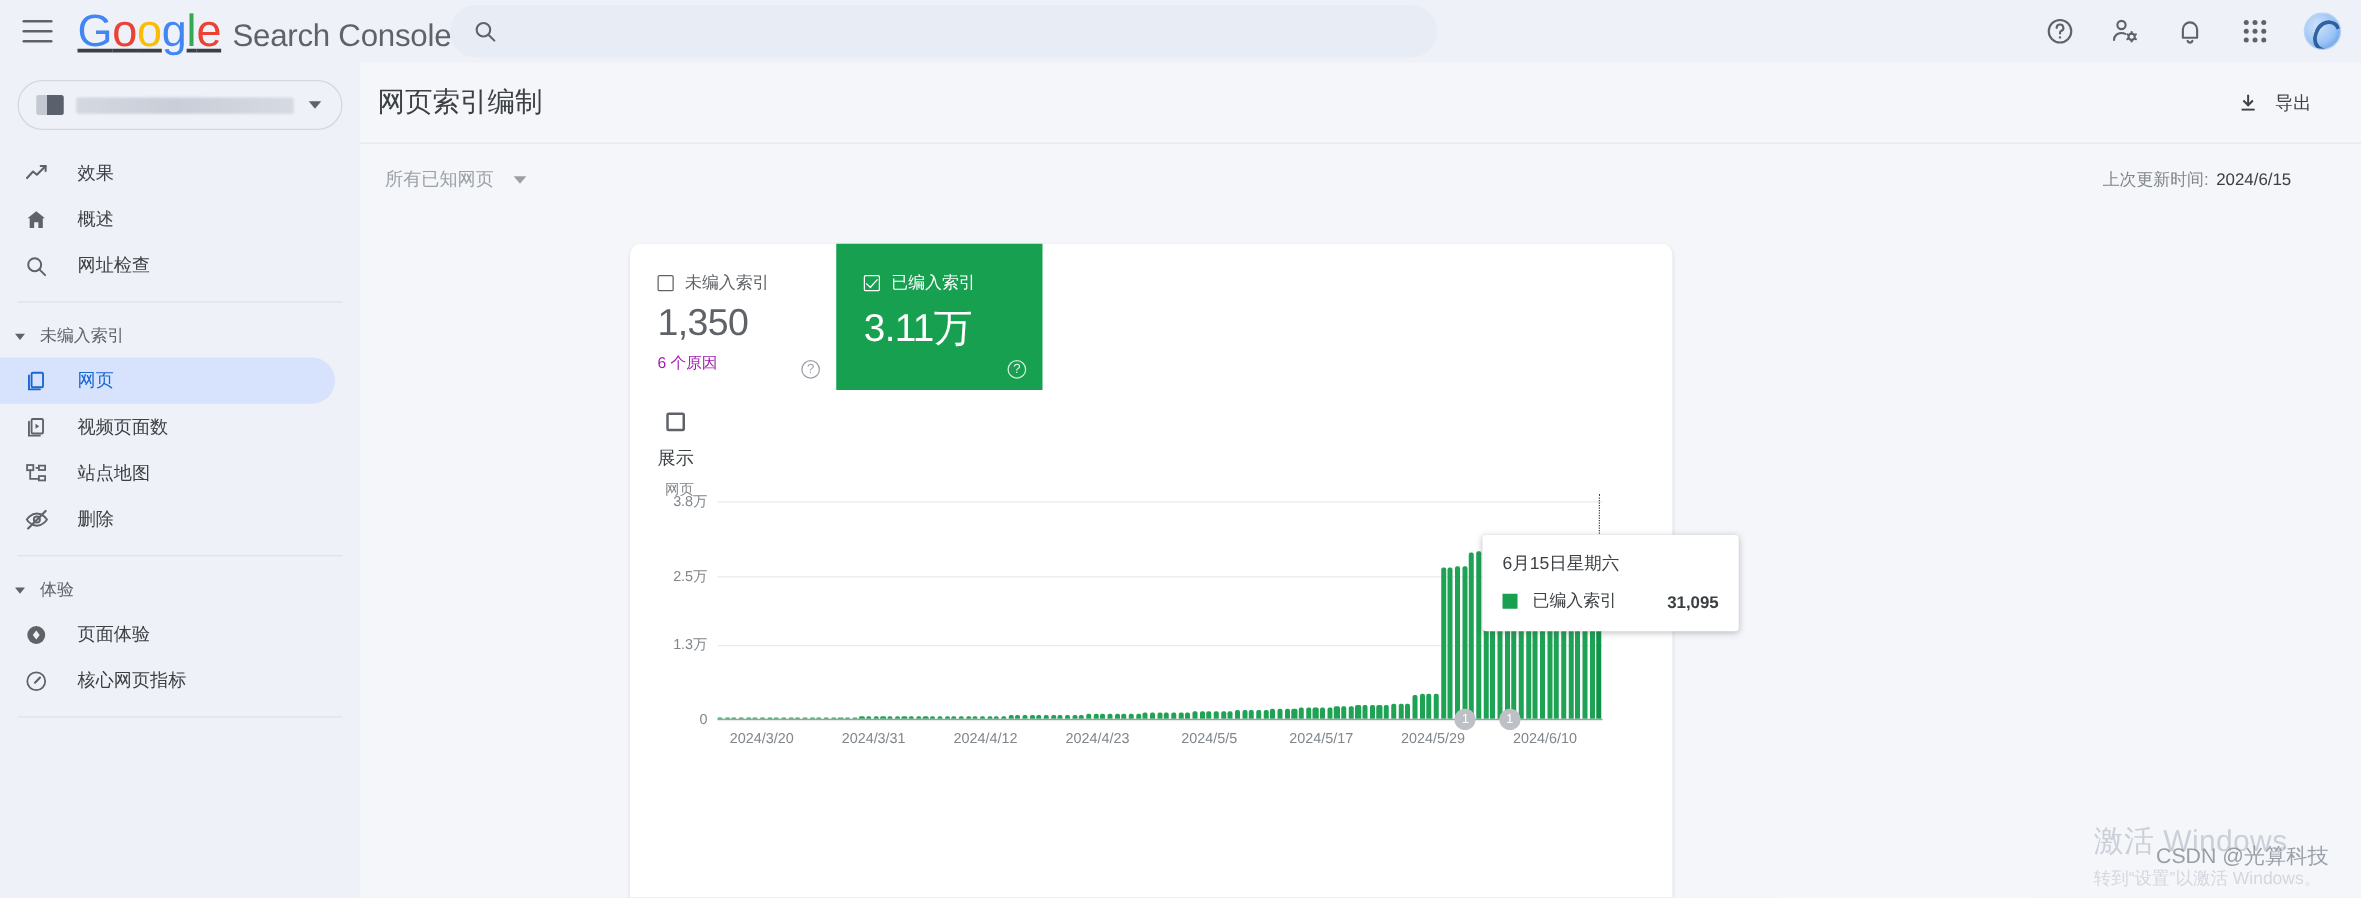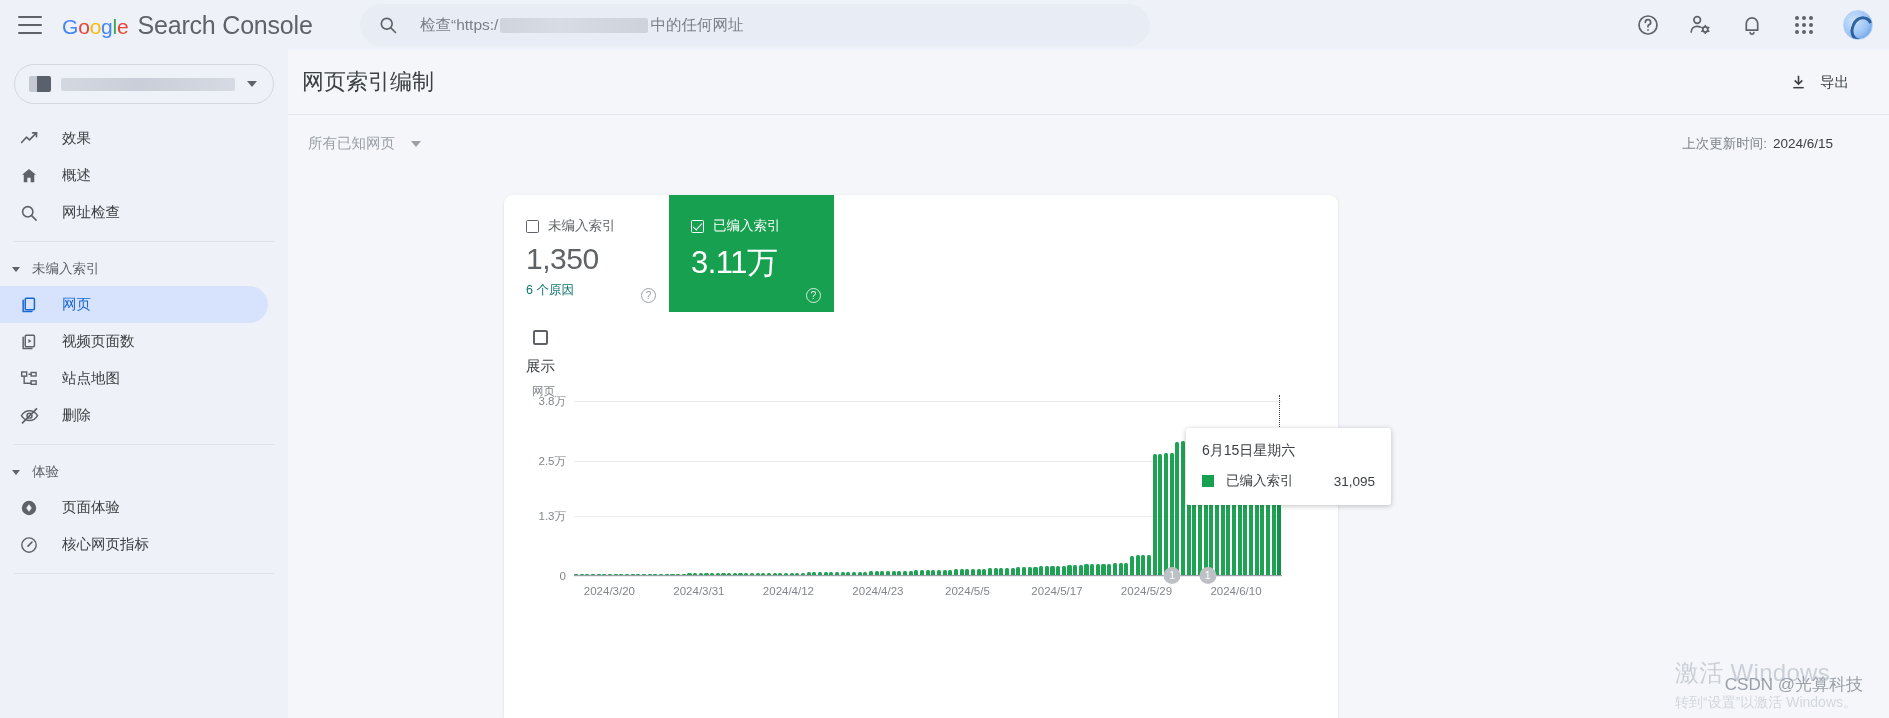--- a/index.html
+++ b/index.html
@@ -14,21 +14,21 @@
 
   
   .topbar {
     position: absolute; top:0; left:0; width:1889px; height:50px;
     background:#eef1f7; display:flex; align-items:center;
   }
   .hamburger { width:24px; height:18px; margin-left:18px; margin-right:20px; cursor:pointer;
     display:flex; flex-direction:column; justify-content:space-between; }
   .hamburger span { display:block; height:2.4px; background:#5f6368; border-radius:1px; }
   .brand { display:flex; align-items:baseline; font-size:26px; letter-spacing:-0.2px; }
-  .g-logo { font-size:21px; font-family:"Liberation Sans", sans-serif; }
+  .g-logo { font-size:36px; font-family:"Liberation Sans", sans-serif;text-decoration:underline; }
   .g-logo b { font-weight:400; }
   .g1{color:#4285F4;} .g2{color:#EA4335;} .g3{color:#FBBC05;} .g4{color:#4285F4;}
   .g5{color:#34A853;} .g6{color:#EA4335;}
   .brand-text { margin-left:9px; color:#5f6368; font-size:25px; font-weight:400; }
 
   .searchwrap {
     position:absolute; left:360px; top:4px; width:790px; height:42px;
     background:#e8ecf5; border-radius:22px; display:flex; align-items:center;
     padding:0 18px; cursor:text;
   }
@@ -110,21 +110,21 @@
   .metric { width:165px; padding:22px 18px 0 22px; position:relative; cursor:pointer; }
   .metric.green { background:#17a04f; color:#fff; border-radius:0; }
   .m-head { display:flex; align-items:center; gap:9px; font-size:13.5px; }
   .m-head.grey { color:#5f6368; }
   .chk { width:13px; height:13px; border:1.6px solid #5f6368; border-radius:1.5px; flex:none; }
   .chk.on { border-color:#fff; position:relative; }
   .chk.on::after{ content:""; position:absolute; left:3.4px; top:0.2px; width:4px; height:8px;
     border:solid #fff; border-width:0 1.7px 1.7px 0; transform:rotate(42deg); }
   .m-value { font-size:30px; font-weight:400; margin-top:7px; letter-spacing:-0.5px; color:#5f6368; }
   .metric.green .m-value { color:#fff; font-size:31px; }
-  .m-sub { font-size:12.5px; color:#0f766e; margin-top:6px; }
+  .m-sub { font-size:12.5px; color:#a21caf; margin-top:6px; }
   .q-mark { position:absolute; right:13px; bottom:9px; width:15px; height:15px; border-radius:50%;
     border:1.3px solid #9aa0a6; color:#9aa0a6; font-size:10.5px; line-height:13px; text-align:center; cursor:pointer; }
   .metric.green .q-mark { border-color:rgba(255,255,255,.8); color:rgba(255,255,255,.9); }
 
   .chart-area { position:relative; padding:18px 22px 0 22px; }
   .legend-row { display:flex; align-items:center; gap:12px; margin-bottom:8px; cursor:pointer; width:fit-content;flex-direction:column; }
   .legend-box { width:15px; height:15px; border:2px solid #5f6368; border-radius:2px; }
   .legend-label { font-size:14.5px; color:#3c4043; }
   .axis-unit { font-size:11.5px; color:#80868b; margin-left:6px; }
 
@@ -144,21 +144,21 @@
     transform:translateX(-50%); cursor:pointer; }
 
   .tooltip {
     position:absolute; left:898px; top:378px; width:205px;
     background:#fff; border-radius:3px; box-shadow:0 1px 5px rgba(60,64,67,.32);
     padding:14px 16px 15px 16px;
   }
   .tt-title { font-size:14px; color:#3c4043; margin-bottom:12px; }
   .tt-row { display:flex; align-items:center; font-size:13.5px; color:#3c4043; }
   .tt-swatch { width:12px; height:12px; background:#17a04f; margin-right:12px; flex:none; }
-  .tt-val { margin-left:auto; }
+  .tt-val { margin-left:auto;font-weight:bold; }
 
   
   .winmark { position:absolute; right:32px; bottom:6px; text-align:left; color:#aab0bb; user-select:none; }
   .winmark .w1 { font-size:24px; opacity:.55; letter-spacing:.3px; }
   .winmark .w2 { font-size:14px; opacity:.45; margin-top:5px; }
   .csdn { position:absolute; right:26px; bottom:22px; font-size:17px; color:#8a9099; opacity:.85; }
 </style>
 </head>
 <body>
 
@@ -173,25 +173,20 @@
     <div class="brand">
       <span class="g-logo"><b class="g1">G</b><b class="g2">o</b><b class="g3">o</b><b class="g4">g</b><b class="g5">l</b><b class="g6">e</b></span>
       <span class="brand-text">Search Console</span>
     </div>
 
     <div class="searchwrap">
       <svg class="search-icon" viewBox="0 0 24 24" fill="none" stroke="#5f6368" stroke-width="2">
         <circle cx="10.5" cy="10.5" r="6.5"></circle>
           <line x1="15.5" y1="15.5" x2="21" y2="21" stroke-linecap="round"></line>
       </svg>
-      <div class="search-ph">
-        <span>检查“https:/</span>
-        <span class="redact"></span>
-        <span>中的任何网址</span>
-      </div>
     </div>
 
     <div class="top-icons">
       <div class="ticon">
         <svg viewBox="0 0 24 24" width="24" height="24" fill="none" stroke="#5f6368" stroke-width="1.7">
           <circle cx="12" cy="12" r="9"></circle>
           <path d="M9.3 9.3a2.7 2.7 0 1 1 3.6 2.55c-.6.25-.9.8-.9 1.5v.45" stroke-linecap="round"></path>
           <circle cx="12" cy="16.9" r="0.95" fill="#5f6368" stroke="none"></circle>
         </svg>
       </div>

